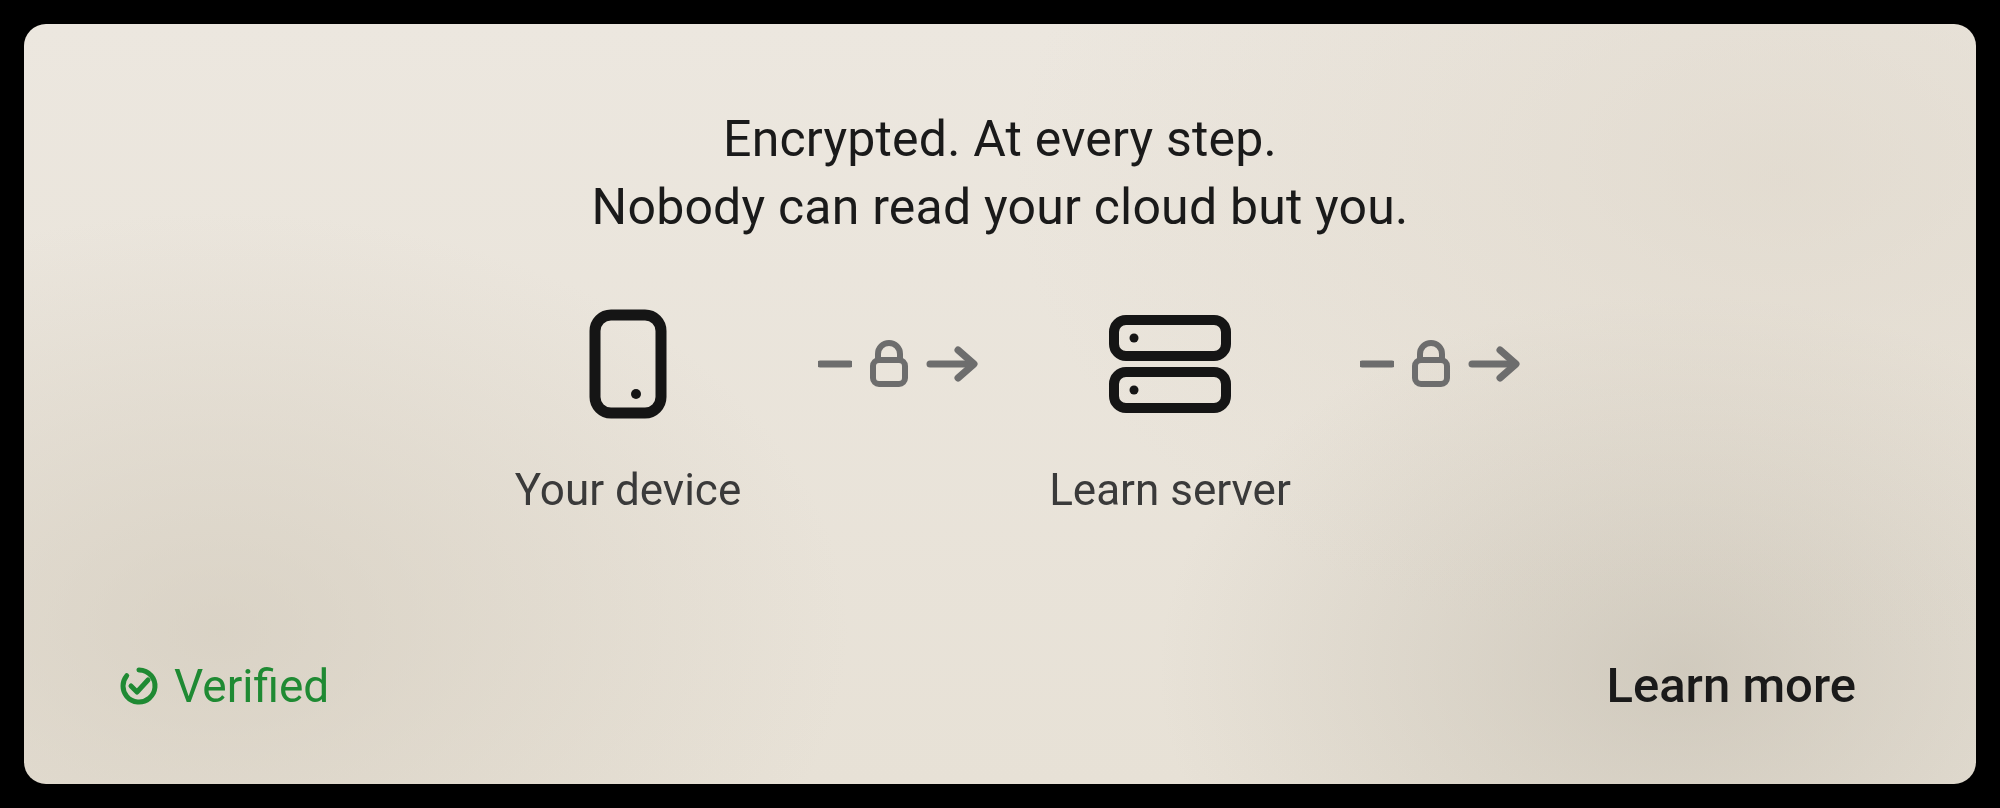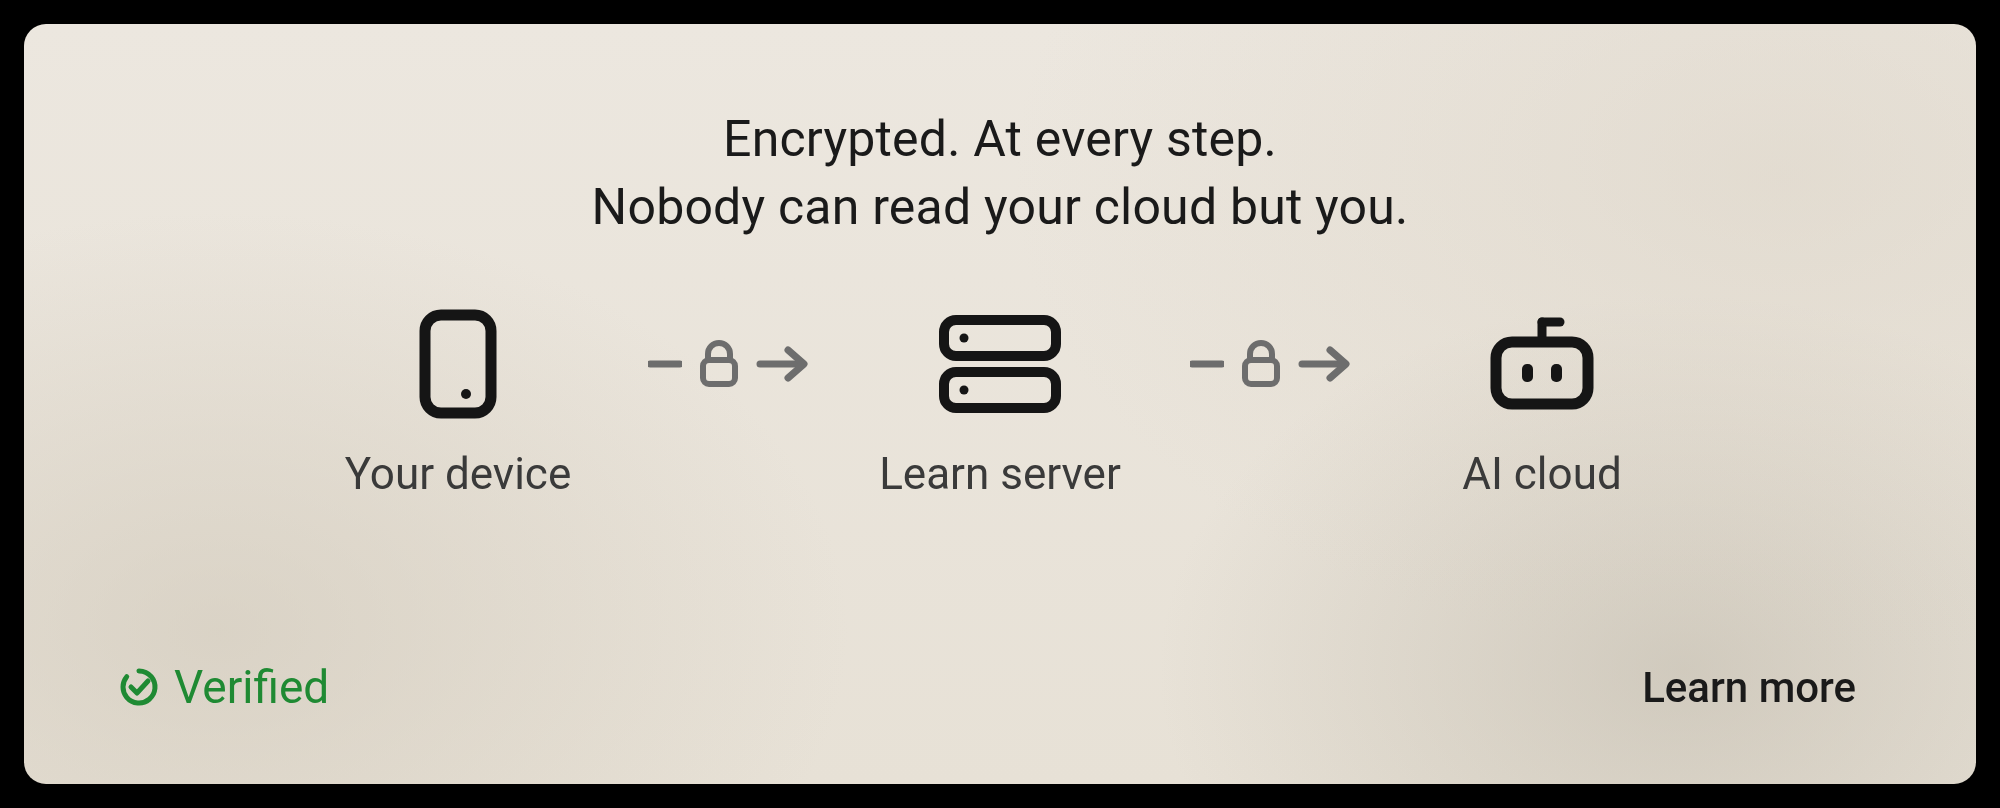--- a/index.html
+++ b/index.html
@@ -54,21 +54,21 @@
     align-items: center;
     width: 300px;
   }
   .node .icon-slot {
     height: 120px;
     display: flex;
     align-items: center;
     justify-content: center;
   }
   .node-label {
-    margin-top: 24px;
+    margin-top: 40px;
     font-size: 44px;
     color: #3a3a3a;
     font-weight: 400;
     white-space: nowrap;
   }
 
   .connector {
     height: 120px;
     display: flex;
     align-items: center;
@@ -91,21 +91,21 @@
     display: flex;
     align-items: center;
     gap: 14px;
     color: #1f8a33;
     font-size: 46px;
     font-weight: 400;
   }
   .verified svg { display: block; }
   .learn-more {
     color: #1a1a1a;
-    font-size: 42px;
+    font-size: 49px;
     font-weight: 500;
     cursor: pointer;
     text-align: center;
   }
 </style>
 </head>
 <body>
 
 <div class="card">
 
@@ -159,35 +159,20 @@
       <svg width="46" height="52" viewBox="0 0 46 52">
         <path d="M12 22 v-6 a11 11 0 0 1 22 0 v6" fill="none" stroke="#6d6d6d" stroke-width="6" stroke-linecap="round"></path>
         <rect x="7" y="22" width="32" height="24" rx="6" fill="none" stroke="#6d6d6d" stroke-width="6"></rect>
       </svg>
       <svg width="54" height="40" viewBox="0 0 54 40">
         <line x1="4" y1="20" x2="44" y2="20" stroke="#6d6d6d" stroke-width="7" stroke-linecap="round"></line>
         <polyline points="32,6 48,20 32,34" fill="none" stroke="#6d6d6d" stroke-width="7" stroke-linecap="round" stroke-linejoin="round"></polyline>
       </svg>
     </div>
 
-    <div class="node">
-      <div class="icon-slot">
-        <svg width="120" height="104" viewBox="0 0 120 104">
-
-          <line x1="60" y1="10" x2="60" y2="26" stroke="#151515" stroke-width="9" stroke-linecap="round"></line>
-          <line x1="60" y1="10" x2="78" y2="10" stroke="#151515" stroke-width="9" stroke-linecap="round"></line>
-
-          <rect x="14" y="30" width="92" height="62" rx="16" fill="none" stroke="#151515" stroke-width="11"></rect>
-
-          <rect x="40" y="52" width="11" height="18" rx="5" fill="#151515"></rect>
-          <rect x="69" y="52" width="11" height="18" rx="5" fill="#151515"></rect>
-        </svg>
-      </div>
-      <div class="node-label">AI cloud</div>
-    </div>
 
   </div>
 
   <div class="footer">
     <div class="verified">
       <svg width="42" height="42" viewBox="0 0 42 42">
         <circle cx="21" cy="21" r="16" fill="none" stroke="#1f8a33" stroke-width="5" stroke-dasharray="72 14" stroke-linecap="round" transform="rotate(-40 21 21)"></circle>
         <polyline points="13,21 19,27 30,15" fill="none" stroke="#1f8a33" stroke-width="5" stroke-linecap="round" stroke-linejoin="round"></polyline>
       </svg>
       <span>Verified</span>

